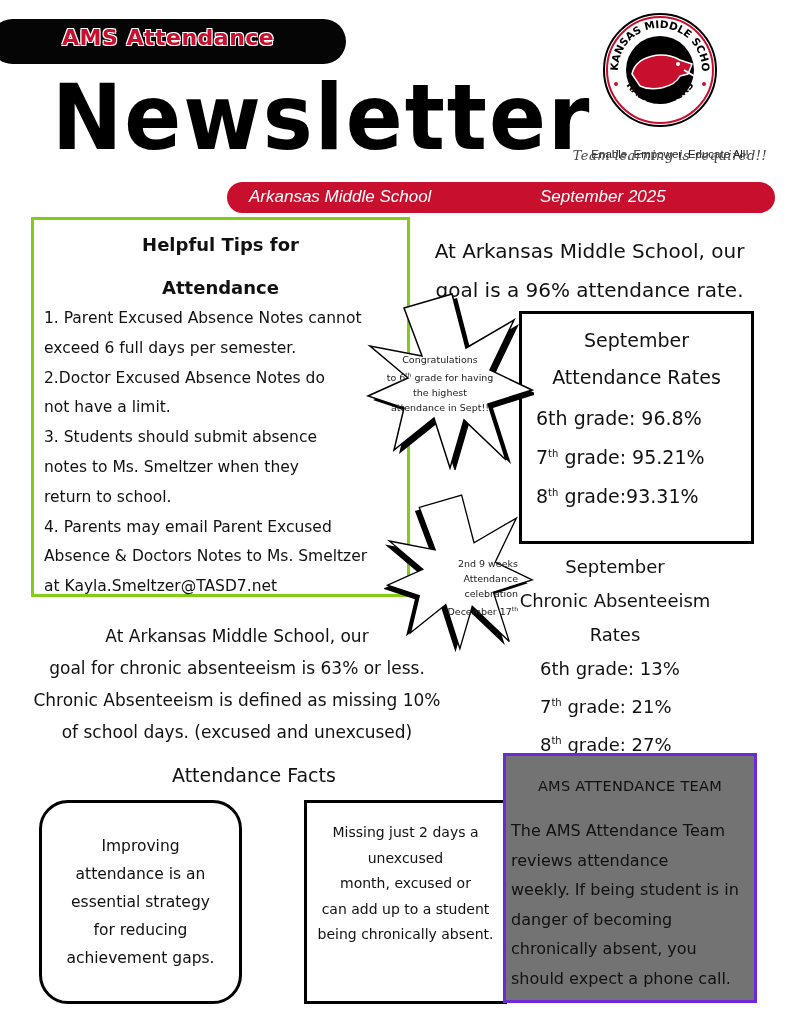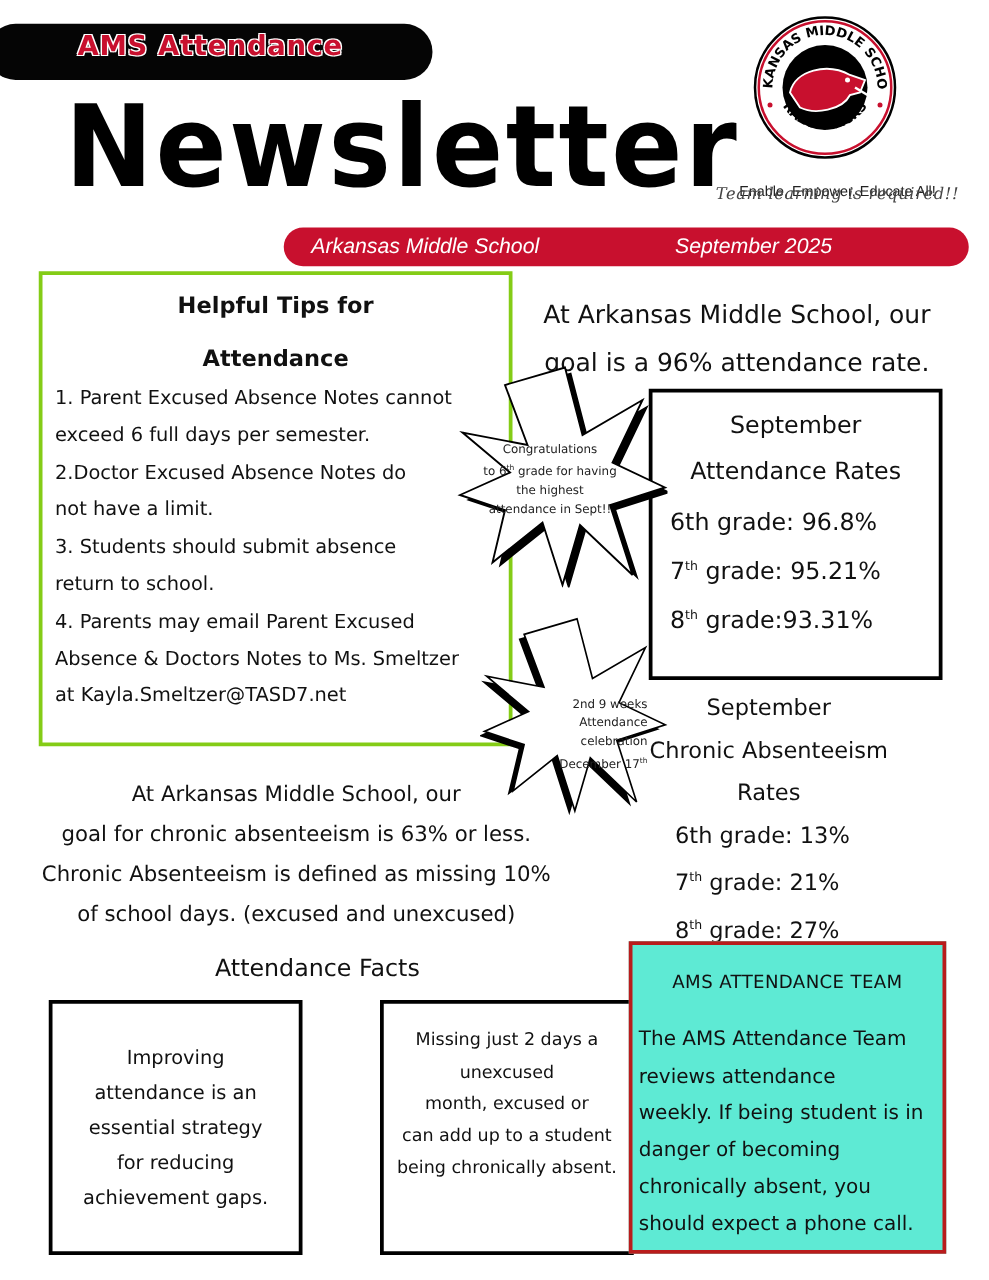--- a/index.html
+++ b/index.html
@@ -59,24 +59,24 @@
   
   .chronic-rates { left:500px; top:550px; width:230px; text-align:center; font-size:18px; line-height:34px; }
   .chronic-rates .rate { text-align:left; padding-left:40px; }
 
   .chronic-goal { left:12px; top:620px; width:450px; text-align:center; font-size:17px; line-height:32px; }
 
   .facts-heading { left:172px; top:764px; font-size:19px; }
 
   .fact-box { top:800px; width:203px; height:204px; border:3px solid #000; box-sizing:border-box; background:#fff;
               display:flex; align-items:center; justify-content:center; text-align:center; }
-  .fact-1 { left:39px; font-size:15.5px; line-height:28px; padding:0 8px; }
+  .fact-1 { left:39px; font-size:15.5px; line-height:28px; padding:0 8px;border-radius:29px; }
   .fact-2 { left:256px; font-size:14px; line-height:25.5px; padding:0 4px;margin-left:48px; }
 
-  .team-box { left:503px; top:753px; width:254px; height:250px; border:3px solid #b91c1c; box-sizing:border-box; background:#5eead4; }
+  .team-box { left:503px; top:753px; width:254px; height:250px; border:3px solid #6d28d9; box-sizing:border-box; background:#737373; }
   .team-title { position:absolute; left:0; width:100%; text-align:center; top:22px; font-size:14.5px; letter-spacing:0.3px; }
   .team-body { position:absolute; left:5px; top:60px; width:244px; font-size:16px; line-height:29.6px; }
 </style>
 </head>
 <body>
 
 <div class="abs top-pill">
   <span class="top-pill-text">AMS Attendance</span>
 </div>
 <div class="abs title">Newsletter</div>
@@ -109,20 +109,21 @@
 
 <div class="abs tips-box">
   <div class="tips-heading tips-h1">Helpful Tips for</div>
   <div class="tips-heading tips-h2">Attendance</div>
   <div class="tips-list">
     <div>1. Parent Excused Absence Notes cannot</div>
     <div>exceed 6 full days per semester.</div>
     <div>2.Doctor Excused Absence Notes do</div>
     <div>not have a limit.</div>
     <div>3. Students should submit absence</div>
+    <div>notes to Ms. Smeltzer when they</div>
     <div>return to school.</div>
     <div>4. Parents may email Parent Excused</div>
     <div>Absence &amp; Doctors Notes to Ms. Smeltzer</div>
     <div>at Kayla.Smeltzer@TASD7.net</div>
   </div>
 </div>
 
 <div class="abs goal-attendance">
   <div>At Arkansas Middle School, our</div>
   <div>goal is a 96% attendance rate.</div>

